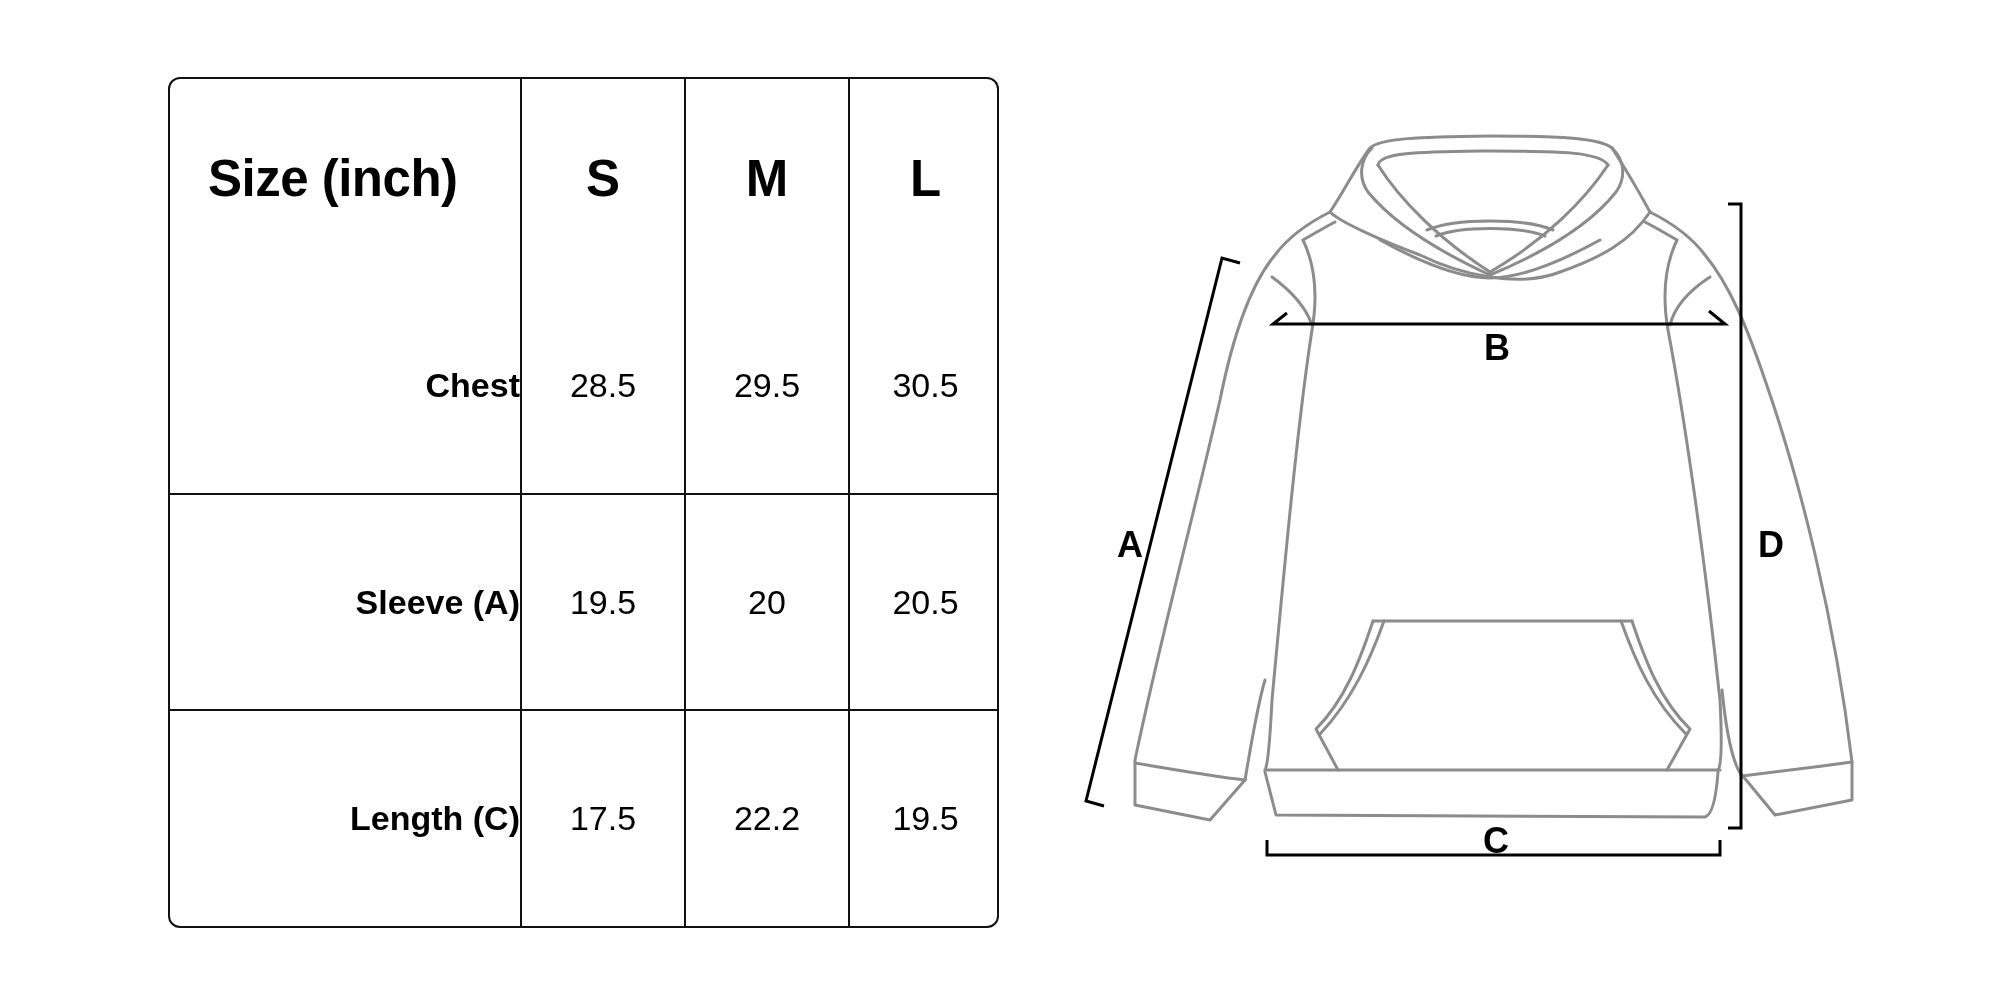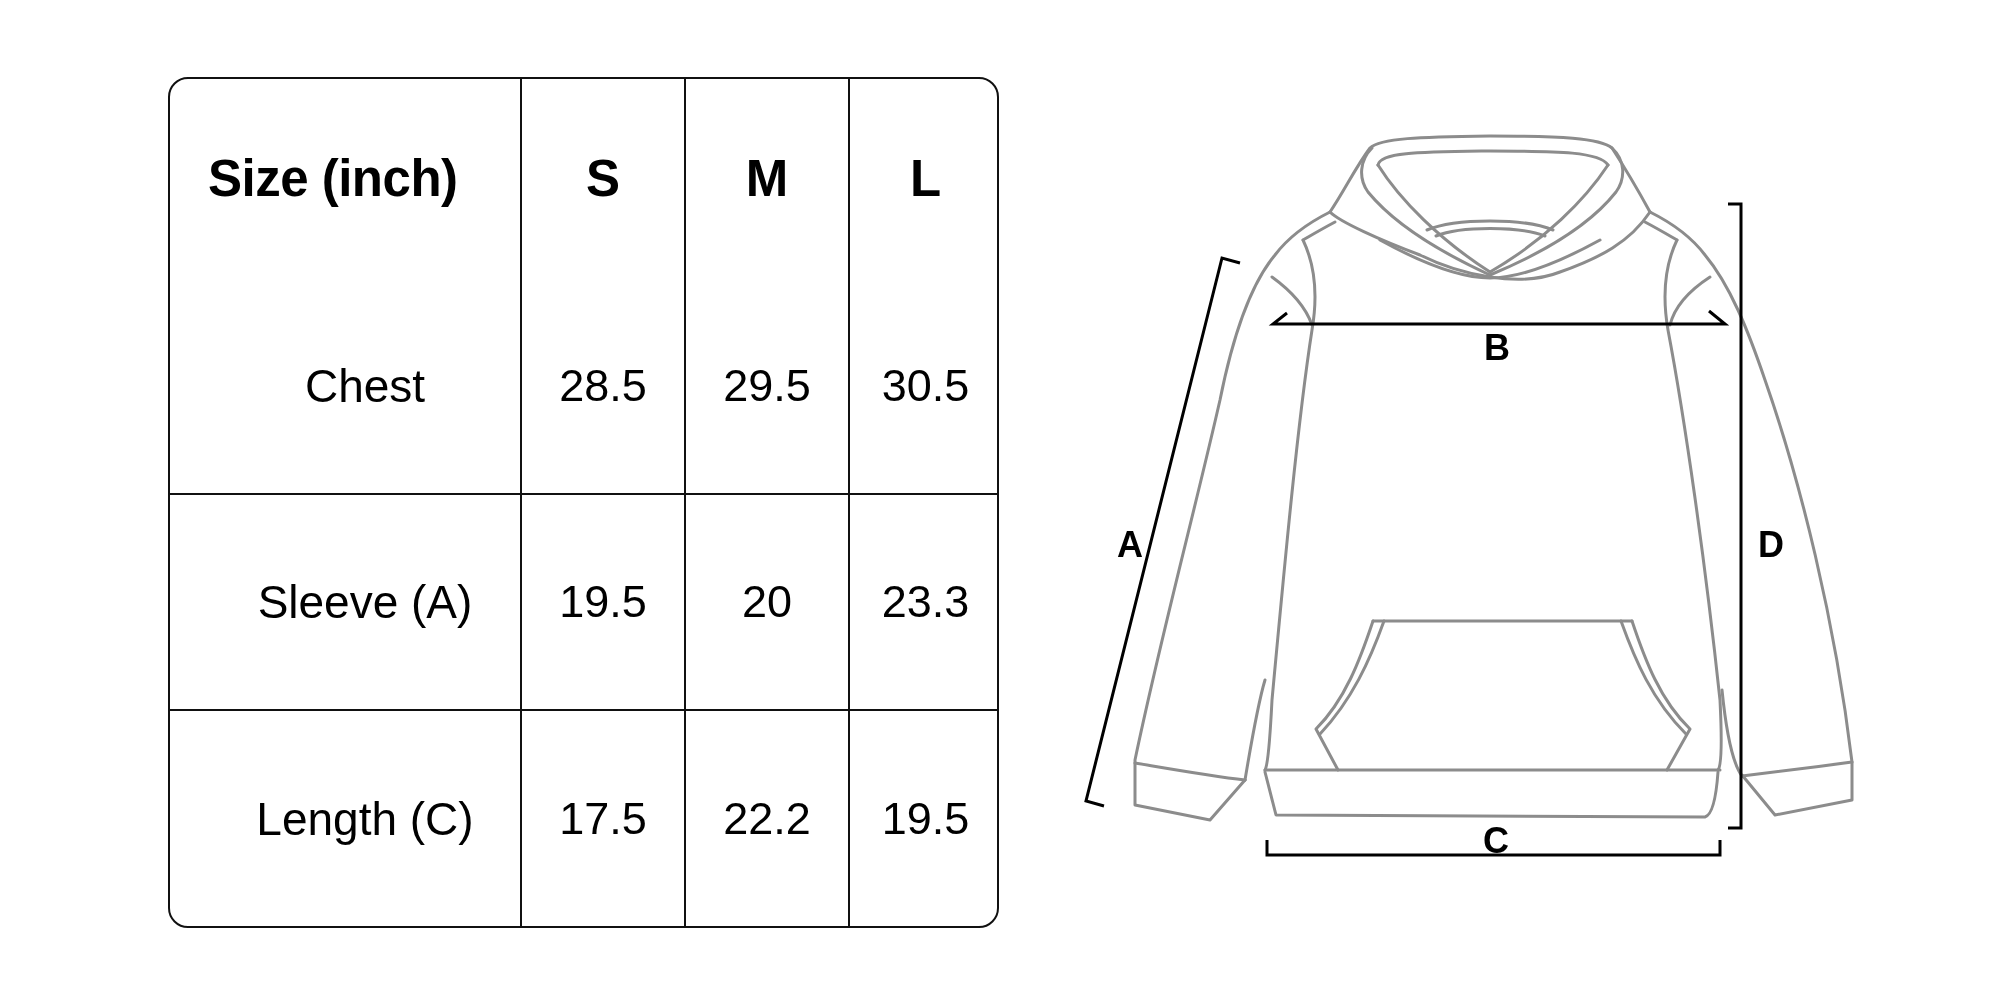--- a/index.html
+++ b/index.html
@@ -15,21 +15,21 @@
       font-family: "Liberation Sans", sans-serif;
       color: #000000;
     }
     .size-table-wrap {
       position: absolute;
       left: 168px;
       top: 77px;
       width: 831px;
       height: 851px;
       border: 2px solid #111111;
-      border-radius: 20px;
+      border-radius: 12px;
       box-sizing: border-box;
       overflow: hidden;
       background: #ffffff;
     }
     table.size-table {
       border-collapse: collapse;
       width: 100%;
       height: 100%;
       table-layout: fixed;
     }
@@ -52,28 +52,28 @@
       font-size: 51px;
       font-weight: bold;
       letter-spacing: -0.5px;
     }
     .hdr-size {
       text-align: center;
       font-size: 51px;
       font-weight: bold;
     }
     .row-label {
-      text-align: center;
+      text-align: right;
       padding-left: 40px !important;
-      font-size: 46px;
-      font-weight: normal;
+      font-size: 34px;
+      font-weight: bold;
     }
     .row-val {
       text-align: center;
-      font-size: 45px;
+      font-size: 34px;
       font-weight: normal;
     }
     .diagram {
       position: absolute;
       left: 0;
       top: 0;
       width: 2000px;
       height: 1001px;
       pointer-events: none;
     }
@@ -120,21 +120,21 @@
       <tr>
         <td class="row-label">Chest</td>
         <td class="row-val">28.5</td>
         <td class="row-val">29.5</td>
         <td class="row-val">30.5</td>
       </tr>
       <tr>
         <td class="row-label">Sleeve (A)</td>
         <td class="row-val">19.5</td>
         <td class="row-val">20</td>
-        <td class="row-val">23.3</td>
+        <td class="row-val">20.5</td>
       </tr>
       <tr>
         <td class="row-label">Length (C)</td>
         <td class="row-val">17.5</td>
         <td class="row-val">22.2</td>
         <td class="row-val">19.5</td>
       </tr>
     </tbody>
   </table>
 </div>

